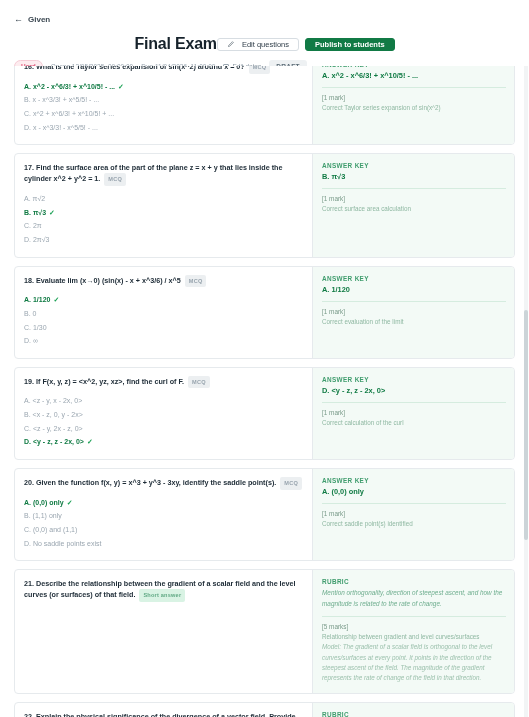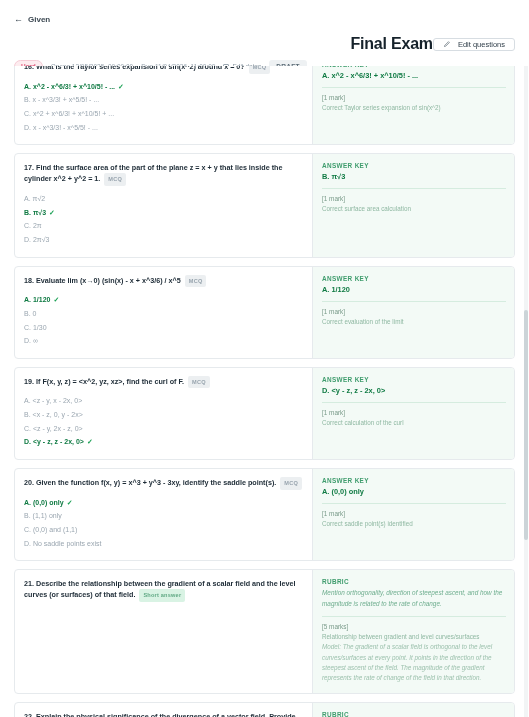--- a/index.html
+++ b/index.html
@@ -15,21 +15,21 @@
 
   
   .topbar { padding: 8px 14px 0 14px; }
   .back-link {
     display: inline-flex; align-items: center; gap: 5px;
     font-size: 8px; color: #3c4852; cursor: pointer; font-weight: 600;
   }
   .back-arrow { font-size: 9px; line-height: 1; color:#3c4852; display:inline-block; }
 
   .title-row {
-    display: flex; align-items: center; justify-content: flex-end;
+    display: flex; align-items: center; justify-content: center;
     padding: 9px 14px 0 14px;
   }
   .exam-title { font-size: 16px; font-weight: 700; color: #16222b; letter-spacing: -0.2px; }
   .title-actions { display: flex; align-items: center; gap: 6px; }
   .btn {
     font-size: 7.5px; border-radius: 3px; padding: 1px 9px;
     display: inline-flex; align-items: center; gap: 8px; cursor: pointer;
     white-space: nowrap;
   }
   .btn-secondary { background: #fff; border: 1px solid #d7dde2; color: #33414c; }
@@ -121,20 +121,23 @@
 
   <div class="title-row">
     <div class="exam-title">Final Exam</div>
     <div class="title-actions">
       <div class="btn btn-secondary">
         <svg class="pencil-icon" viewBox="0 0 16 16">
           <path d="M12.5 1.5l2 2-8.5 8.5-2.6.6.6-2.6z" fill="none" stroke="#4a5964" stroke-width="1.4"></path>
         </svg>
         <span>Edit questions</span>
       </div>
+      <div class="btn btn-primary">
+        <span>Publish to students</span>
+      </div>
     </div>
   </div>
 
   <div class="meta-row">
     <span class="chip-hard">Hard</span>
     <span class="meta-text">Opens 12/05/2025, 09:00:00</span>
     <span class="meta-text">Due 11/04/2026, 11:00:00</span>
     <span class="edit-dates">
       <span class="cal-icon"></span>
       <span>Edit dates</span>

